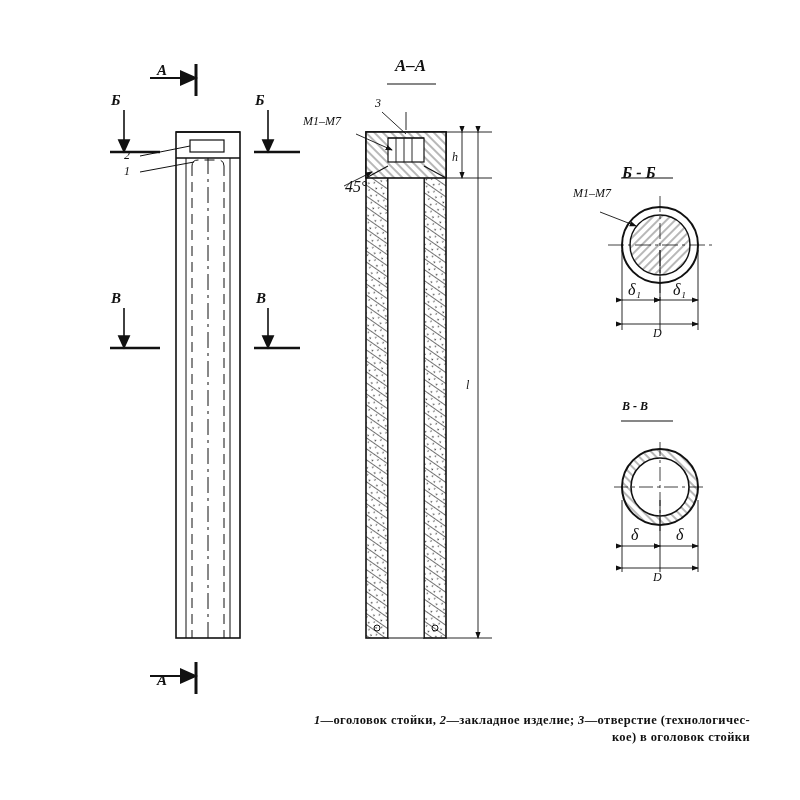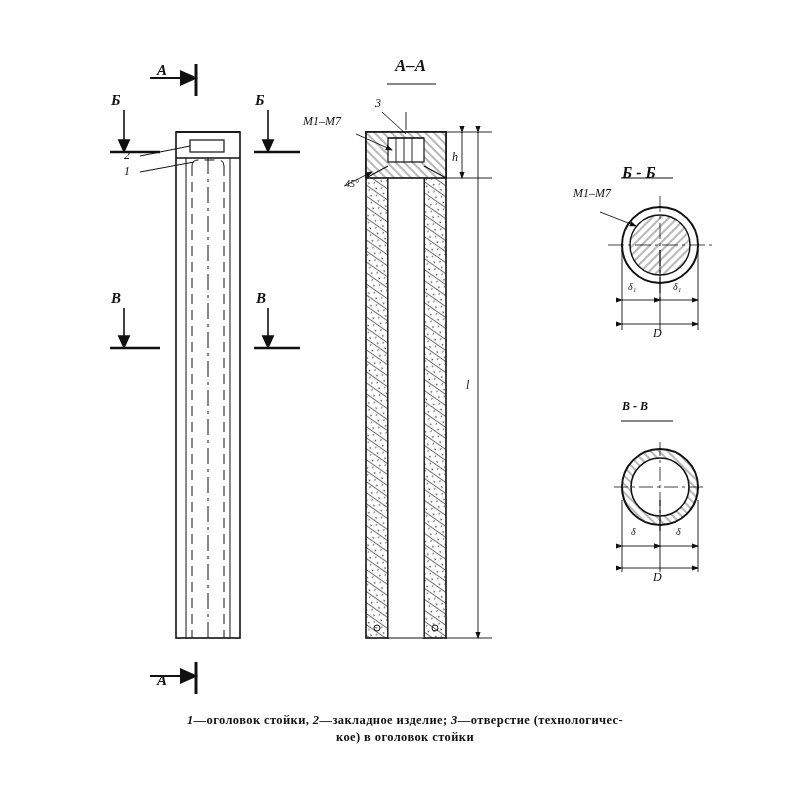--- a/index.html
+++ b/index.html
@@ -3,26 +3,26 @@
 <meta charset="utf-8">
 <style>
   html,body{margin:0;padding:0;background:#ffffff;}
   body{width:800px;height:800px;position:relative;overflow:hidden;
        font-family:"Liberation Serif", serif;color:#111;}
   .stage{position:absolute;left:0;top:0;width:800px;height:800px;}
   .lbl{position:absolute;white-space:nowrap;font-family:"Liberation Serif",serif;}
   .it{font-style:italic;}
   .caption{position:absolute;left:60px;top:712px;width:690px;
            font-family:"Liberation Serif",serif;font-weight:bold;font-size:12.5px;
-           line-height:17px;text-align:center;letter-spacing:.4px;}
+           line-height:17px;text-align:right;letter-spacing:.4px;}
   .caption .num{font-style:italic;}
   svg{position:absolute;left:0;top:0;}
   .ttl{font-size:15px;font-style:italic;font-weight:bold;}
   .sm{font-size:12px;}
-  .xsm{font-size:10px;}
+  .xsm{font-size:16px;}
 </style>
 </head>
 <body>
 
 <div class="stage">
 
   <svg width="800" height="800" viewBox="0 0 800 800">
     <defs>
       <pattern id="concrete" width="9" height="9" patternUnits="userSpaceOnUse" patternTransform="rotate(35)">
         <rect width="9" height="9" fill="#ffffff"></rect>

